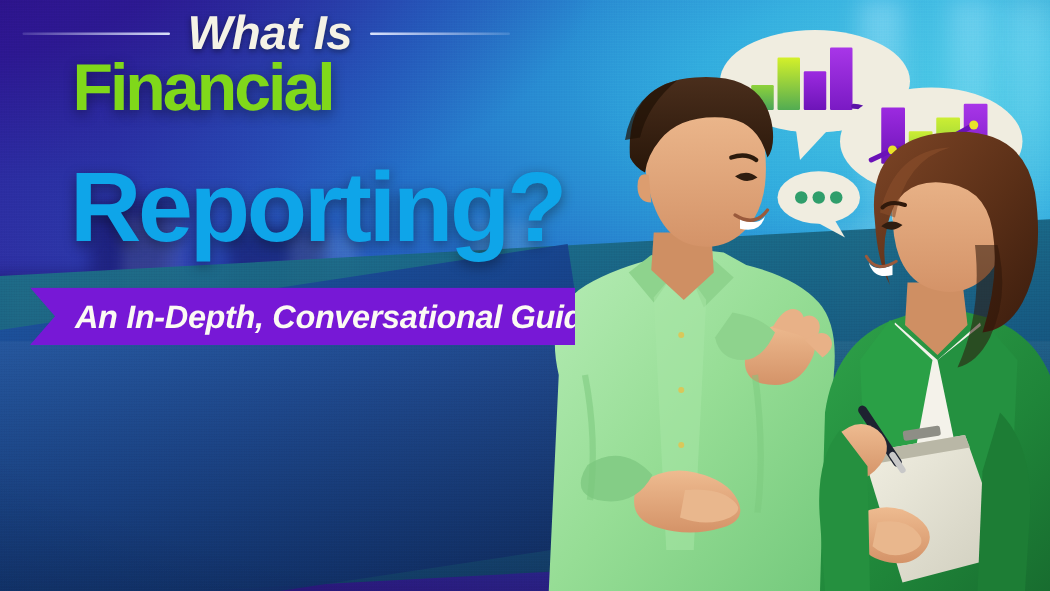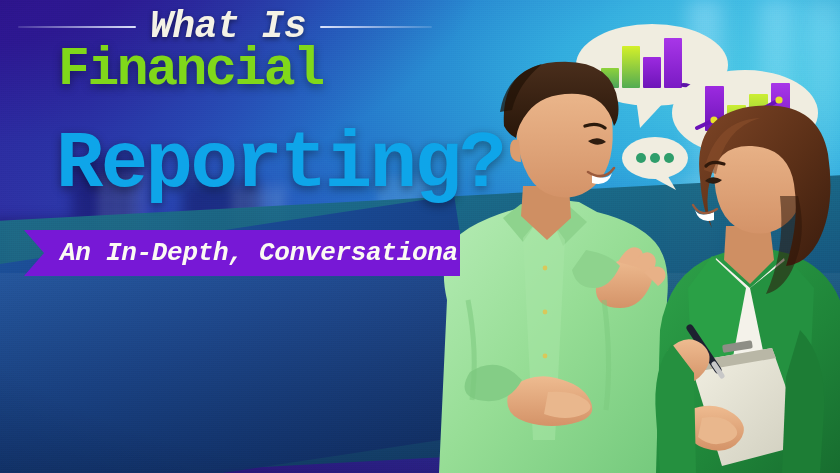--- a/index.html
+++ b/index.html
@@ -3,21 +3,21 @@
 <meta charset="utf-8">
 <title>What Is Financial Reporting</title>
 <style>
   html,body{margin:0;padding:0;background:#111;}
   *{box-sizing:border-box;}
 
   .banner{
     position:relative;
     width:840px;height:473px;
     overflow:hidden;
-    font-family:Liberation Mono, monospace;
+    font-family:Liberation Sans, sans-serif;
     background:#2a1b8e;
   }
 
   
   .bg-base{
     position:absolute;inset:0;
     background:
       radial-gradient(120% 95% at 92% 18%, #3fc1e0 0%, #2da8dc 22%, #2470c8 46%, #2a3fae 68%, #331d96 100%),
       linear-gradient(118deg,#2e1593 0%,#2b2aa3 24%,#2162bd 50%,#2691cf 72%,#35b6dd 100%);
   }

